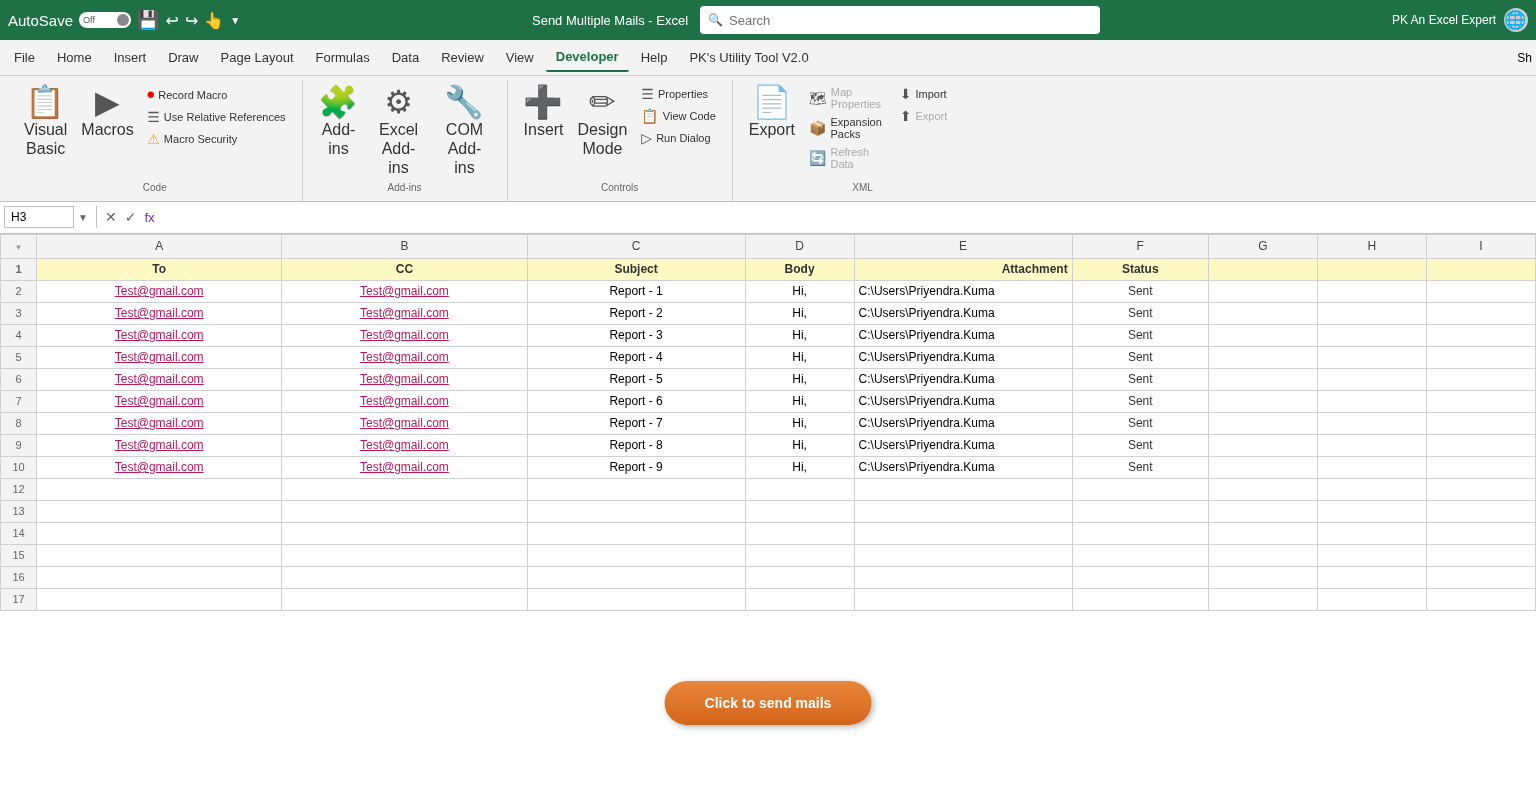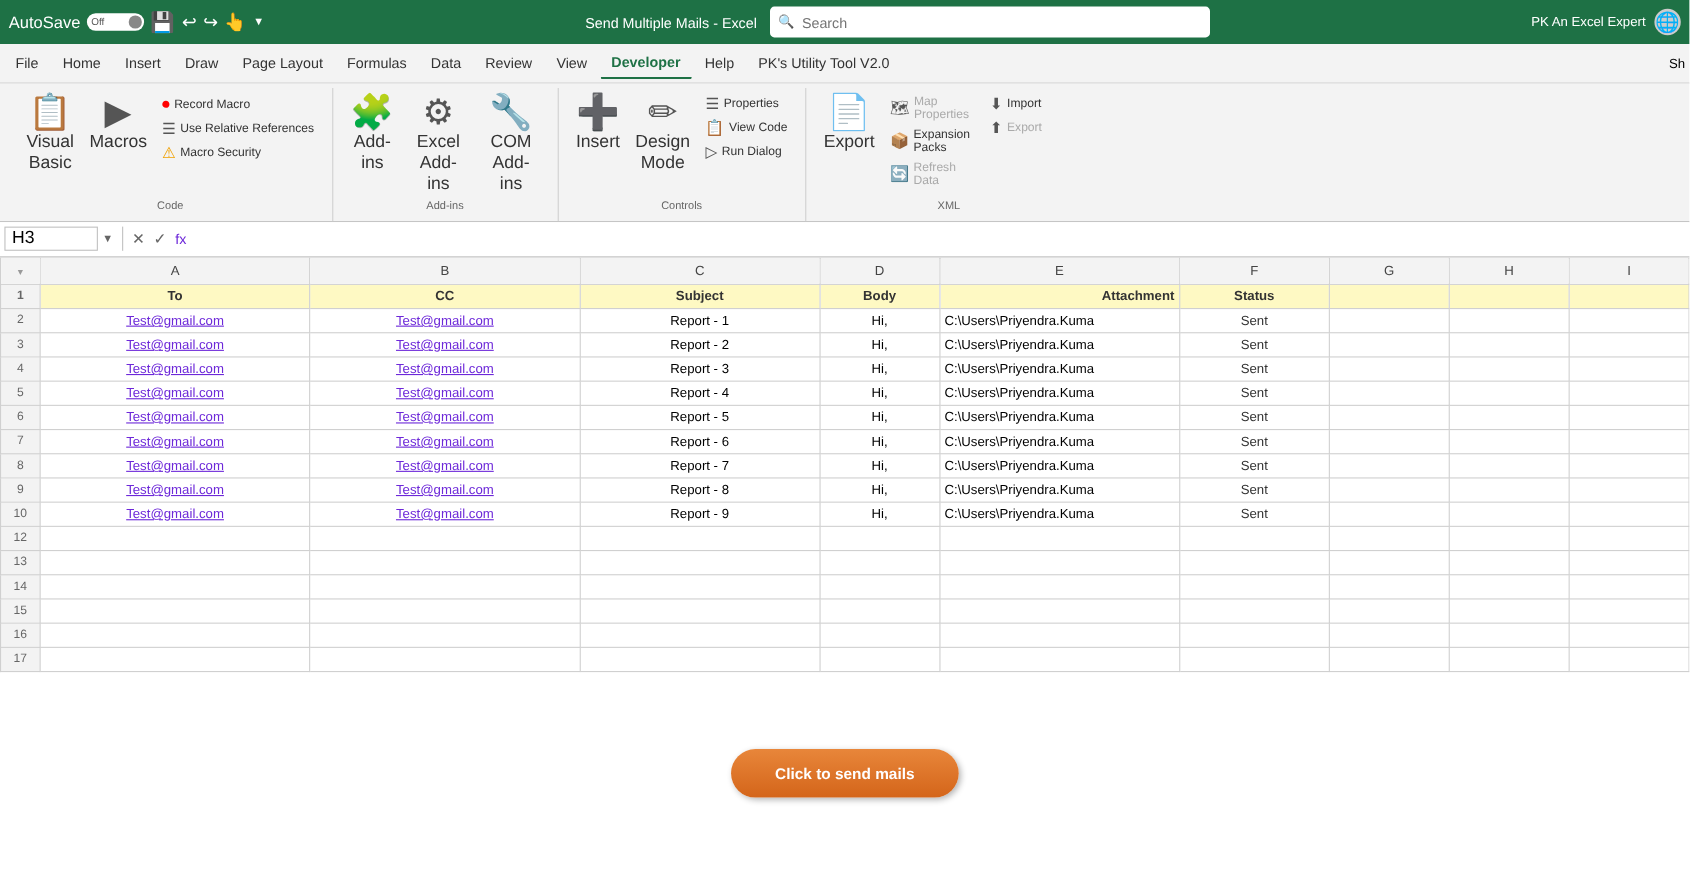--- a/index.html
+++ b/index.html
@@ -161,26 +161,26 @@
       display: flex;
       align-items: center;
       border-bottom: 1px solid #c0c0c0;
       background: #fff;
       height: 32px;
       padding: 0 4px;
       gap: 4px;
     }
     .cell-ref {
       border: 1px solid #c0c0c0;
-      width: 85px;
+      width: 70px;
       height: 22px;
       display: flex;
       align-items: center;
       padding: 0 6px;
-      font-size: 16px;
+      font-size: 12px;
     }
     .formula-sep {
       width: 1px;
       height: 22px;
       background: #c0c0c0;
       margin: 0 4px;
     }
     .formula-icons { display: flex; align-items: center; gap: 8px; color: #666; font-size: 14px; }
     .formula-input { flex: 1; font-size: 13px; color: #333; }
 
@@ -239,21 +239,21 @@
       width: 36px;
       min-width: 36px;
     }
     .header-row td {
       background: #fef9c3;
       font-weight: bold;
       text-align: center;
       color: #333;
     }
     .data-row td { background: #fff; }
-    .data-row td.email-link { color: #6d28d9; text-decoration: underline; text-align: center; cursor: pointer; }
+    .data-row td.email-link { color: #be185d; text-decoration: underline; text-align: center; cursor: pointer; }
     .data-row td.center { text-align: center; }
     .data-row td.sent { text-align: center; color: #333; }
     .empty-row td { background: #fff; height: 22px; }
 
     .spreadsheet-wrapper {
       position: relative;
     }
     .send-mails-btn {
       position: absolute;
       bottom: 80px;

